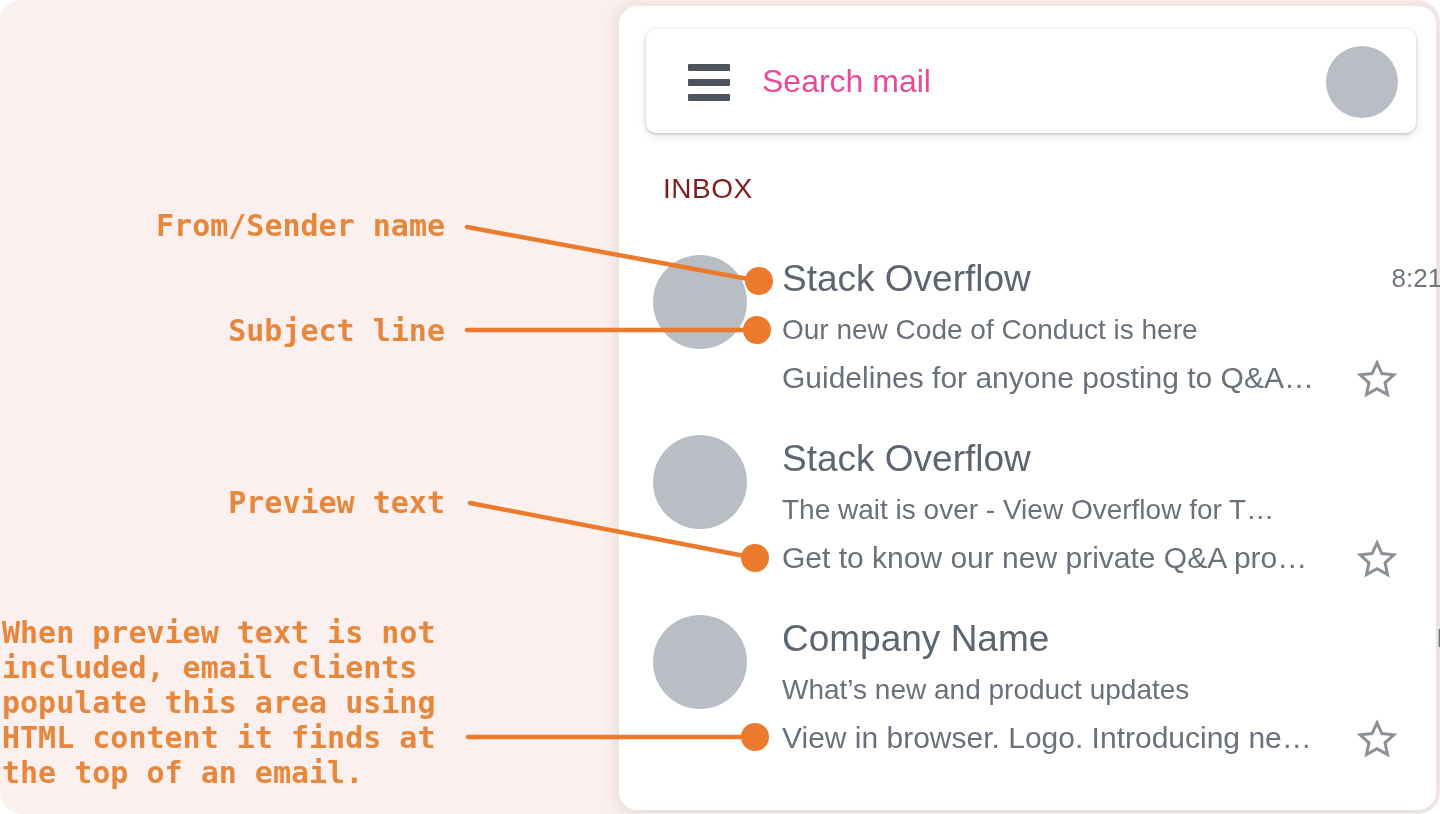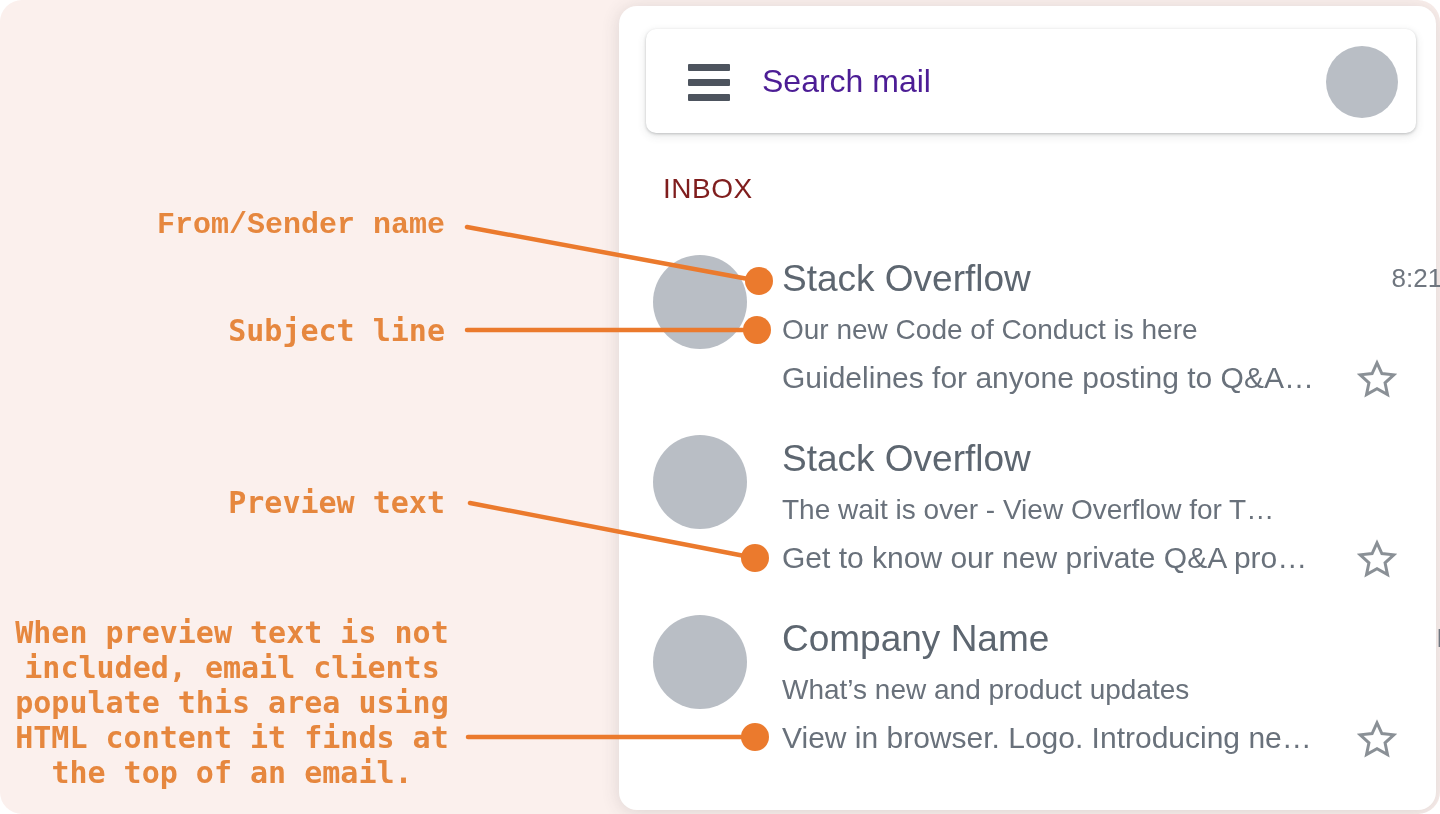--- a/index.html
+++ b/index.html
@@ -15,44 +15,44 @@
   .ann{
     position:absolute;
     font-family:"DejaVu Sans Mono", monospace;
     font-weight:bold;
     color:#E6873E;
     font-size:30px;
     line-height:35px;
     white-space:pre-line;
   }
   .label{width:445px;text-align:right;}
-  .label-sender{left:0;top:208px;font-family:Liberation Mono, monospace;}
+  .label-sender{left:0;top:208px;}
   .label-subject{left:0;top:313px;}
   .label-preview{left:0;top:485px;}
-  .note{left:2px;top:615px;width:460px;text-align:center;}
+  .note{left:2px;top:615px;width:460px;text-align:left;}
   .callouts{position:absolute;left:0;top:0;z-index:30;pointer-events:none;}
   
   .card{
     position:absolute;
     left:619px;top:6px;width:817px;height:804px;
     background:#ffffff;
     border-radius:18px;
     box-shadow:0 2px 18px rgba(60,64,67,0.16);
   }
   .searchbar{
     position:absolute;left:27px;top:23px;width:770px;height:104px;
     background:#ffffff;border-radius:10px;
     box-shadow:0 1px 3px rgba(60,64,67,0.28), 0 3px 10px rgba(60,64,67,0.12);
   }
   .hamburger{position:absolute;left:42px;top:35px;width:42px;height:37px;cursor:pointer;}
   .hamburger span{position:absolute;left:0;width:42px;height:7px;background:#4D545E;border-radius:1px;}
   .hamburger span:nth-child(1){top:0;}
   .hamburger span:nth-child(2){top:15px;}
   .hamburger span:nth-child(3){top:30px;}
-  .search-text{position:absolute;left:116px;top:0;height:104px;line-height:104px;font-size:32px;color:#4c1d95;}
+  .search-text{position:absolute;left:116px;top:0;height:104px;line-height:104px;font-size:32px;color:#ec4899;}
   .avatar{background:#B9BEC5;border-radius:50%;}
   .search-avatar{position:absolute;left:680px;top:17px;width:72px;height:72px;}
   .inbox-label{position:absolute;left:44px;top:166px;font-size:28px;line-height:34px;color:#7f1d1d;letter-spacing:0.5px;}
   
   .email-row{position:absolute;left:0;width:925px;height:160px;cursor:pointer;}
   .row1{top:249px;}
   .row2{top:429px;}
   .row3{top:609px;}
   .row-avatar{position:absolute;left:34px;top:0;width:94px;height:94px;}
   .sender{position:absolute;left:163px;top:3px;font-size:37px;line-height:42px;color:#5D6670;white-space:nowrap;}

